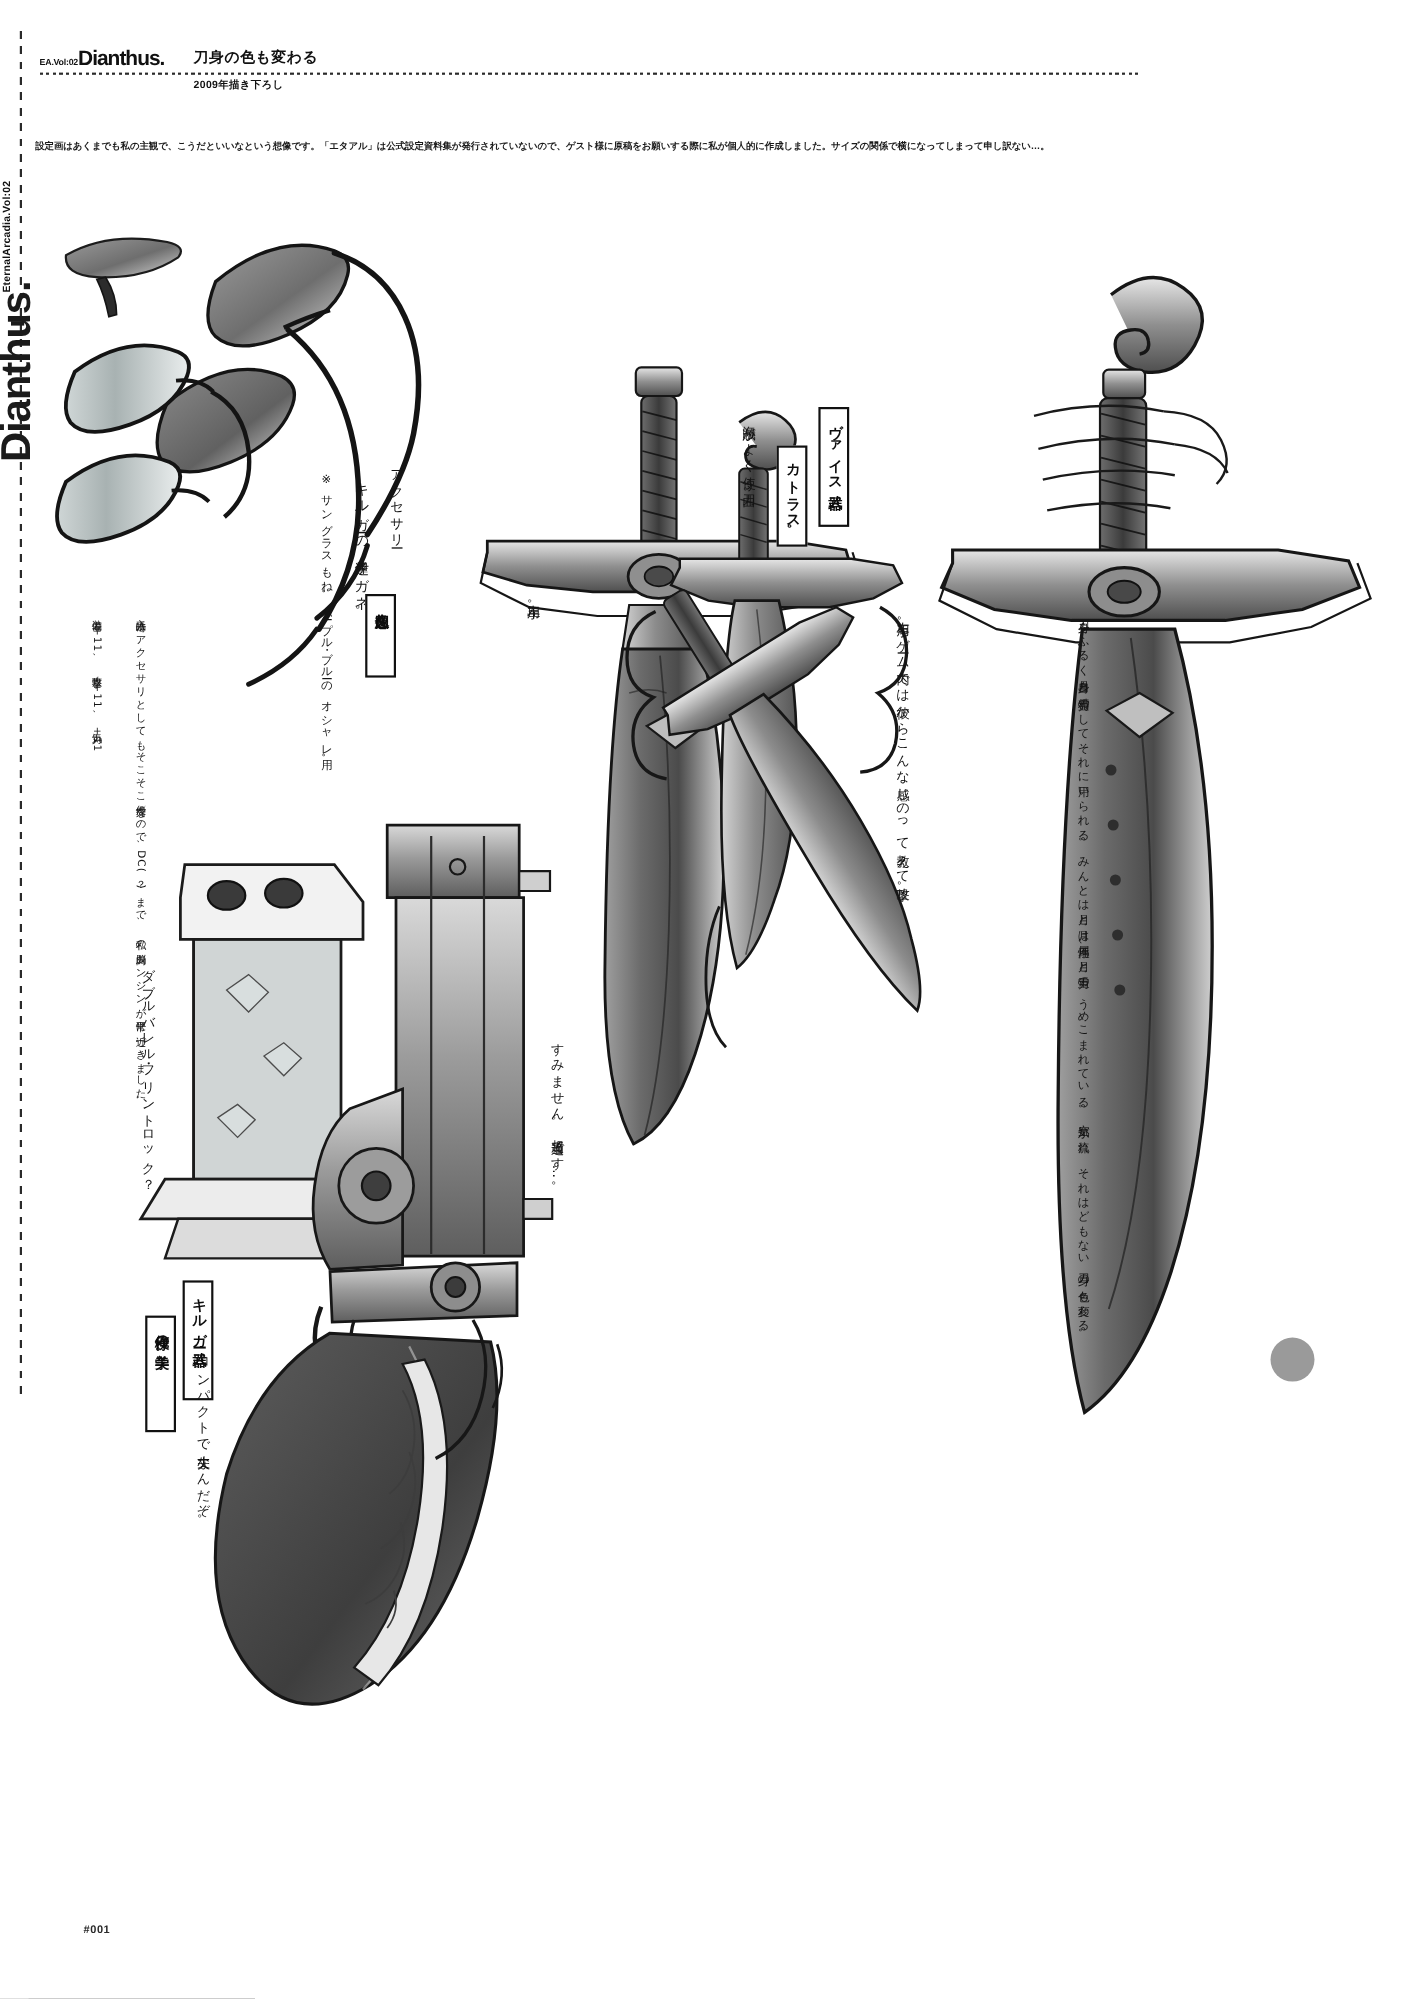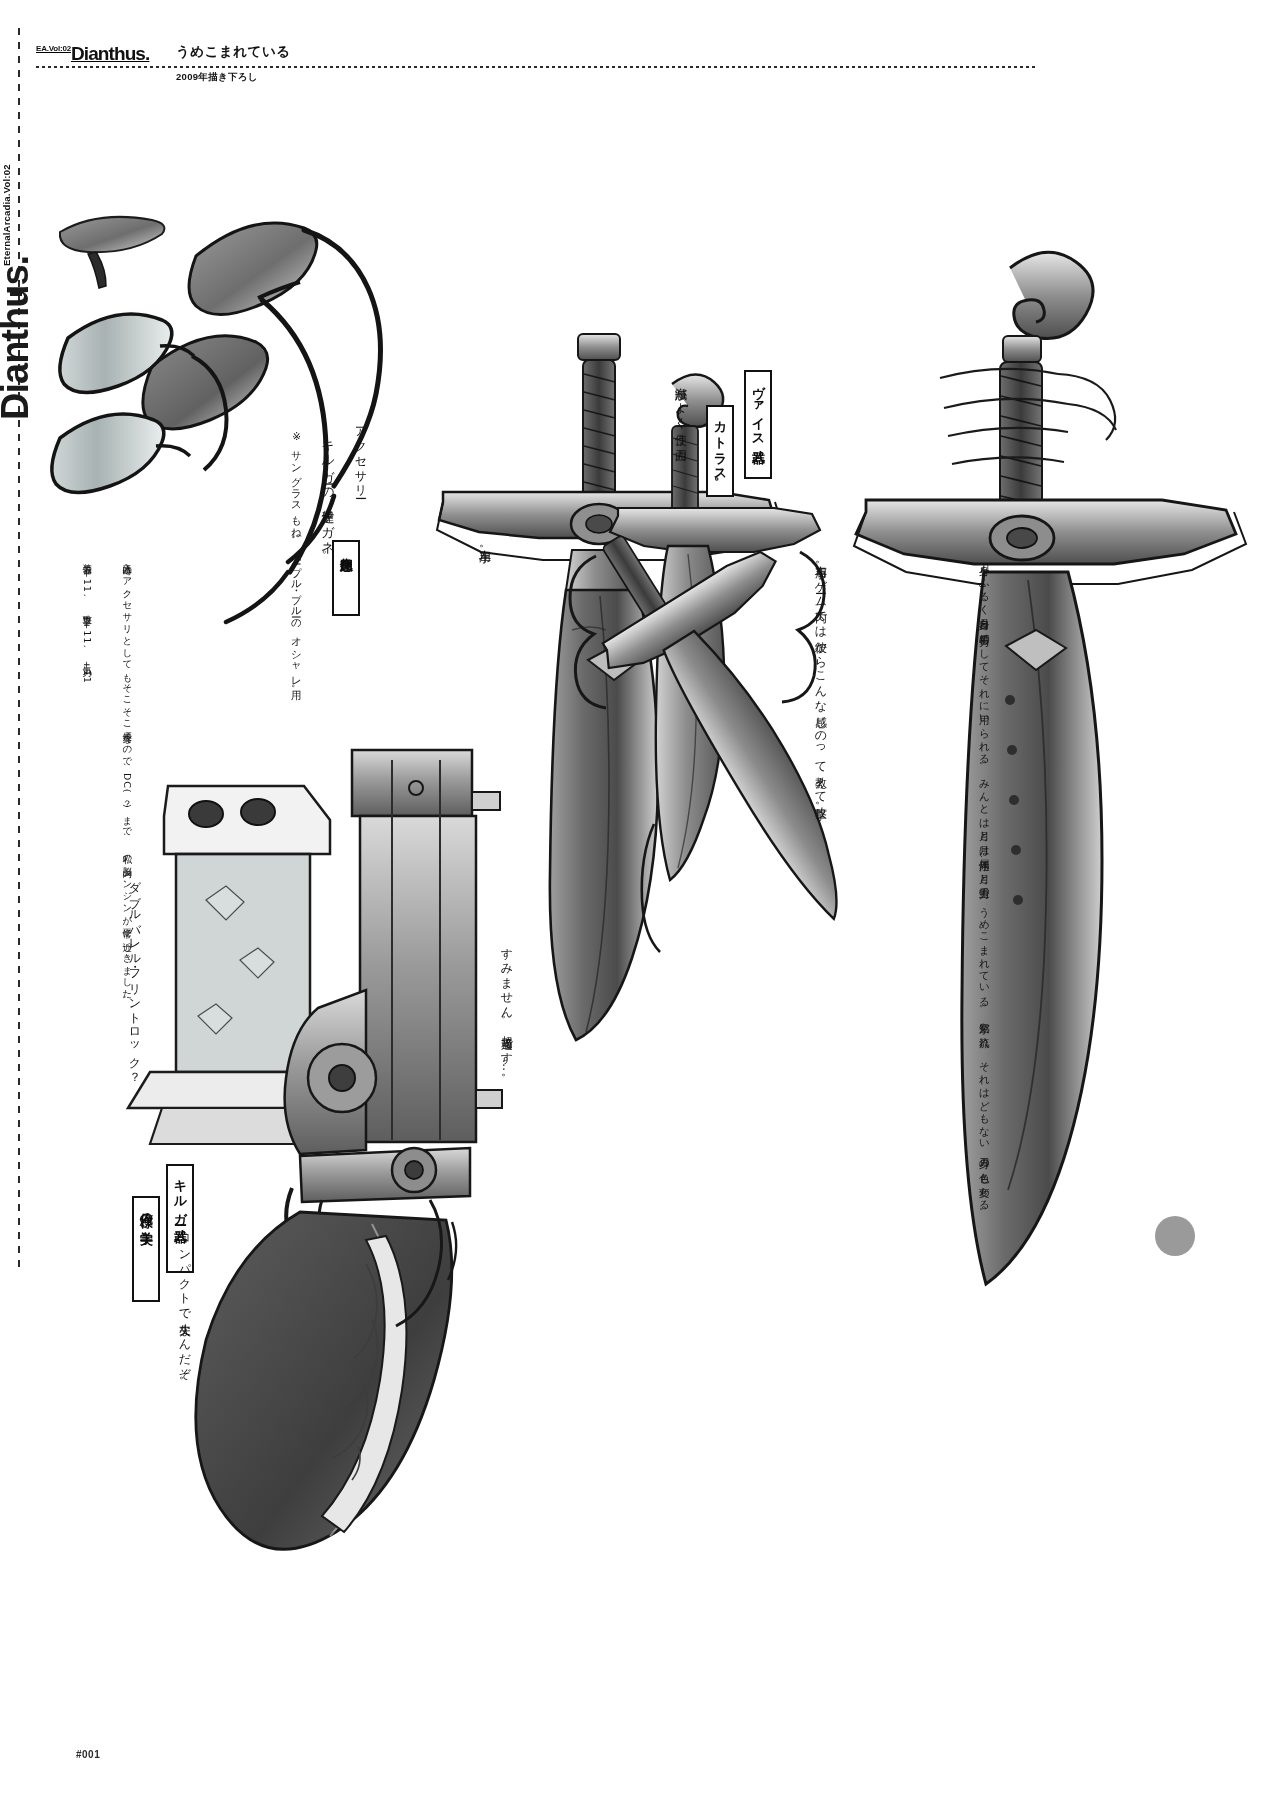--- a/index.html
+++ b/index.html
@@ -13,21 +13,21 @@
   .spine-small{position:absolute;left:1px;top:36px;width:16px;height:230px;
      font-size:9.5px;font-weight:bold;color:#111;letter-spacing:.2px;white-space:nowrap;
      writing-mode:vertical-rl;transform:rotate(180deg);}
   .spine-big{position:absolute;left:-6px;top:120px;width:40px;height:300px;
      font-size:38px;font-weight:bold;color:#1b1b1b;letter-spacing:-1px;white-space:nowrap;
      writing-mode:vertical-rl;transform:rotate(180deg);}
   .spine-cap{position:absolute;left:10px;top:292px;width:12px;height:4px;background:#1b1b1b;}
 
   
   .hdr{position:absolute;left:36px;top:44px;width:1000px;height:46px;}
-  .hdr-left{position:absolute;left:0;top:0;display:flex;align-items:flex-start;text-decoration:underline;}
+  .hdr-left{position:absolute;left:0;top:0;display:flex;align-items:flex-end;}
   .hdr-ea{font-size:8px;font-weight:bold;color:#111;letter-spacing:-.2px;padding-bottom:2px;}
   .hdr-title{font-size:19px;font-weight:bold;color:#111;letter-spacing:-.9px;line-height:1;}
   .hdr-right{position:absolute;left:140px;top:-1px;font-size:13.5px;font-weight:bold;color:#111;letter-spacing:.5px;}
   .hdr-rule{position:absolute;left:0;top:22px;width:1002px;height:2px;
      background:repeating-linear-gradient(to right,#2b2b2b 0 3px,transparent 3px 6px);}
   .hdr-date{position:absolute;left:140px;top:27px;font-size:9.5px;font-weight:bold;color:#111;letter-spacing:.3px;}
 
   .note{position:absolute;left:32px;top:127px;width:1120px;font-size:8.6px;font-weight:bold;
      color:#1a1a1a;letter-spacing:-.1px;line-height:1.35;}
 
@@ -53,25 +53,26 @@
     <div class="spine-small">EternalArcadia.Vol:02</div>
     <div class="spine-big">Dianthus.</div>
     <div class="spine-cap"></div>
   </div>
 
   <div class="hdr">
     <div class="hdr-left">
       <span class="hdr-ea">EA.Vol:02</span>
       <span class="hdr-title">Dianthus.</span>
     </div>
-    <div class="hdr-right">うめこまれている</div>
+    <div class="hdr-right">刀身の色も変わる</div>
     <div class="hdr-rule"></div>
     <div class="hdr-date">2009年描き下ろし</div>
   </div>
 
+  <div class="note">設定画はあくまでも私の主観で、こうだといいなという想像です。「エタアル」は公式設定資料集が発行されていないので、ゲスト様に原稿をお願いする際に私が個人的に作成しました。サイズの関係で横になってしまって申し訳ない…。</div>
 
   <svg class="art" style="left:0;top:150;width:1280px;height:1660px;left:0px;top:160px;" viewBox="0 0 1280 1660" xmlns="http://www.w3.org/2000/svg">
     <defs>
       <linearGradient id="lensA" x1="0" y1="0" x2="1" y2="1">
         <stop offset="0%" stop-color="#9a9a9a"></stop>
           <stop offset="55%" stop-color="#6e6e6e"></stop>
           <stop offset="100%" stop-color="#d8d8d8"></stop>
       </linearGradient>
       <linearGradient id="lensB" x1="0" y1="0" x2="1" y2="1">
         <stop offset="0%" stop-color="#8b8b8b"></stop>

